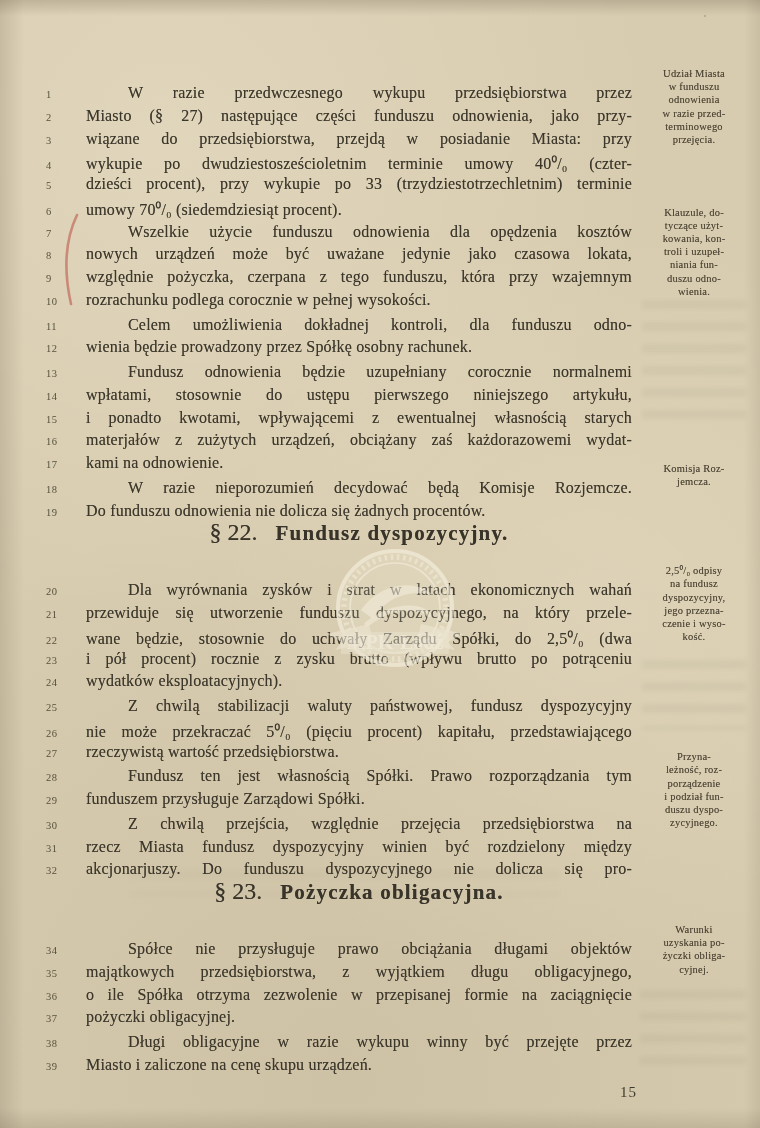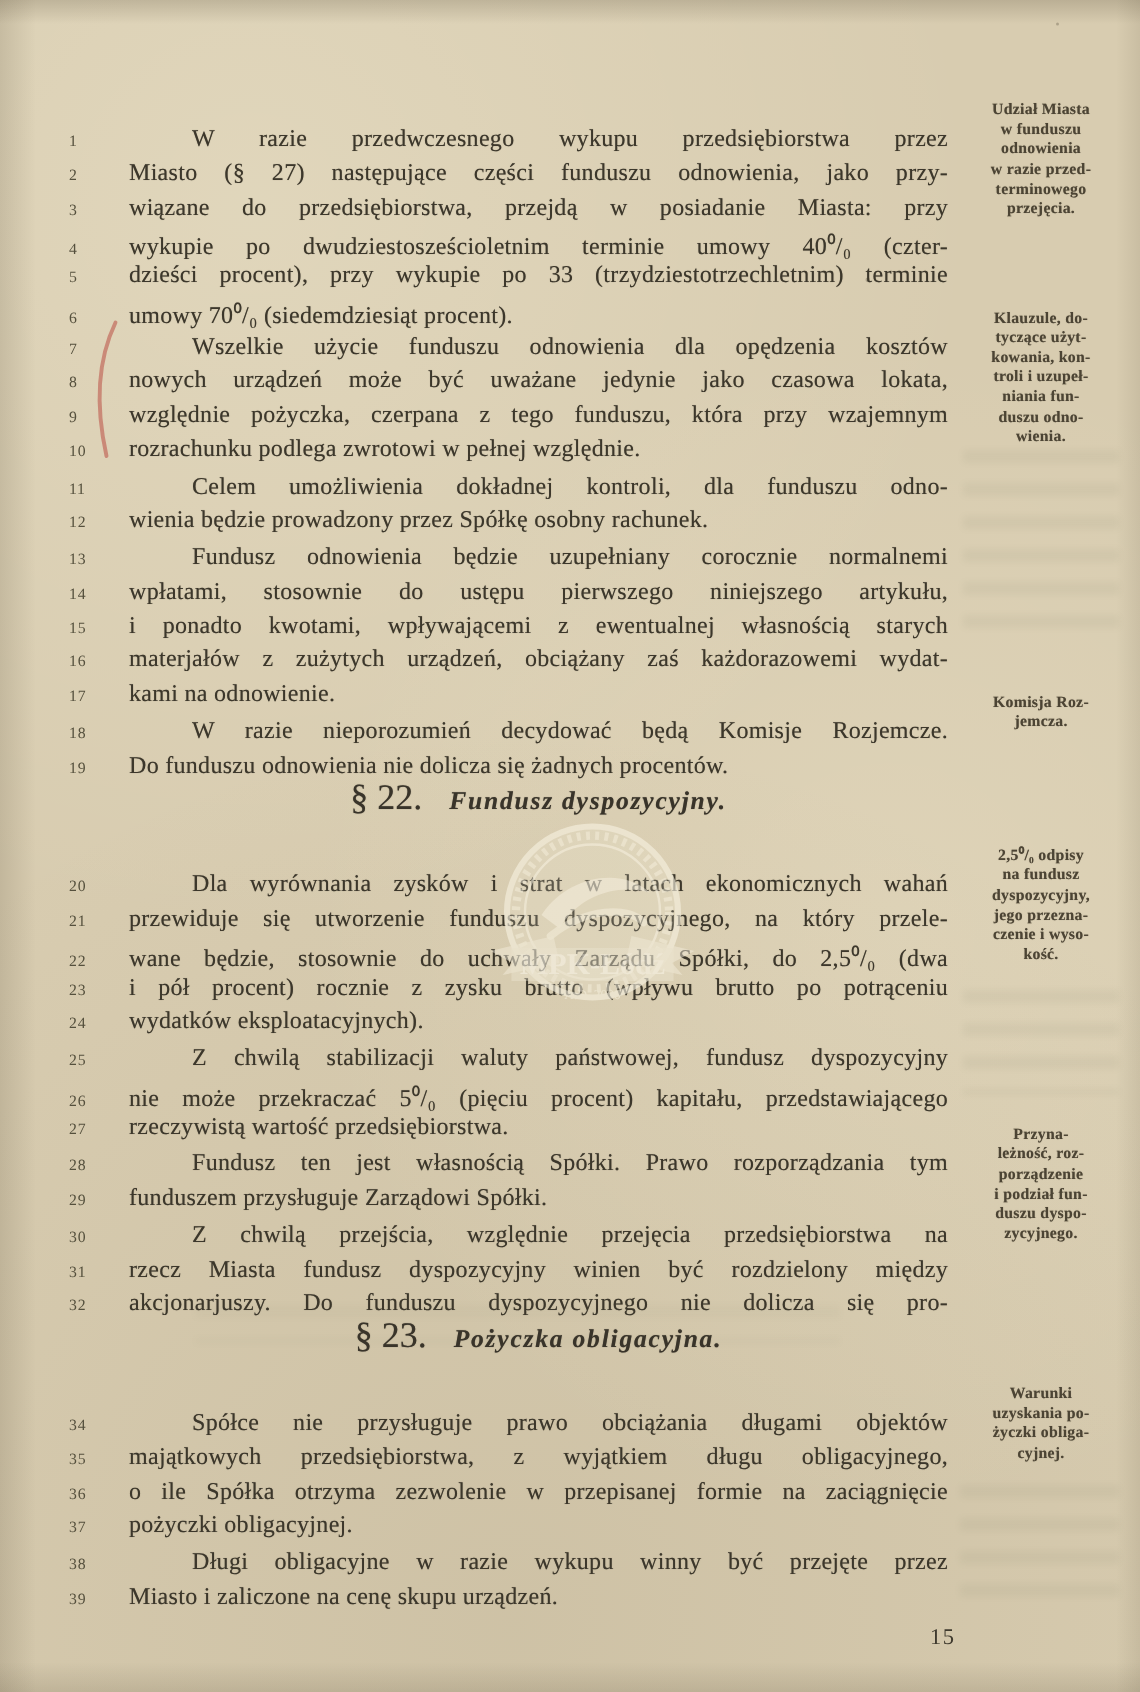--- a/index.html
+++ b/index.html
@@ -30,27 +30,27 @@
   .section { position:relative; width:760px; }
   .section + .section { margin-top:2px; }
   .line { display:flex; height:22.75px; align-items:baseline; }
   .lnum { flex:none; box-sizing:border-box; width:86px; padding-left:46px;
     font-size:10.5px; color:#55503d; letter-spacing:0.5px; }
   .ltext { flex:none; width:546px; font-size:16px; color:#3c372b; letter-spacing:0.2px;
     text-align:justify; text-align-last:justify; text-shadow:0 0 0.5px rgba(60,55,43,0.55);margin-top:20px; }
   .line.last .ltext { text-align-last:left; }
   .line.indent .ltext { text-indent:42px; }
   .margin-note { position:absolute; top:3px; left:636px; width:116px;
-    font-size:10.5px; font-weight:bold; color:#4c4434; text-align:center;
+    font-size:10.5px; font-weight:normal; color:#4c4434; text-align:center;
     line-height:13.2px; white-space:pre-line; letter-spacing:0.2px;
     text-shadow:0 0 0.5px rgba(70,62,46,0.5); }
   .heading { width:546px; margin:15px 0 12px 86px; text-align:center; height:30px;
     color:#39342a; text-shadow:0 0 0.6px rgba(55,50,40,0.6); }
   .h-prefix { font-size:24px; margin-right:18px; }
-  .h-title { font-size:17px; font-weight:bold; letter-spacing:1.2px;font-style:italic; }
+  .h-title { font-size:21px; font-weight:bold; letter-spacing:1.2px; }
 
   .page-number { position:absolute; left:620px; top:1084px; z-index:3;
     font-size:15px; color:#3f3a2e; letter-spacing:1px; }
 
   .red-mark { position:absolute; left:58px; top:212px; z-index:4; pointer-events:none; }
   .watermark { position:absolute; left:309px; top:538px; z-index:5; pointer-events:none; }
 </style>
 </head>
 <body>
 
@@ -105,21 +105,21 @@
         <div class="line">
           <span class="lnum">8</span>
           <span class="ltext">nowych urządzeń może być uważane jedynie jako czasowa lokata,</span>
         </div>
         <div class="line">
           <span class="lnum">9</span>
           <span class="ltext">względnie pożyczka, czerpana z tego funduszu, która przy wzajemnym</span>
         </div>
         <div class="line last">
           <span class="lnum">10</span>
-          <span class="ltext">rozrachunku podlega zwrotowi w pełnej względnie.</span>
+          <span class="ltext">rozrachunku podlega corocznie w pełnej wysokości.</span>
         </div>
         <div class="margin-note">Klauzule, do-
 tyczące użyt-
 kowania, kon-
 troli i uzupeł-
 niania fun-
 duszu odno-
 wienia.</div>
       </div>
       <div class="section">

